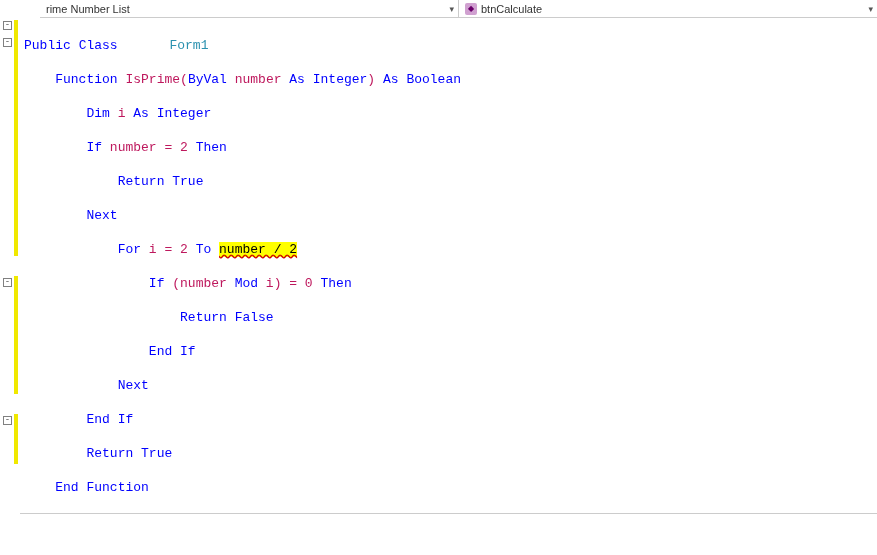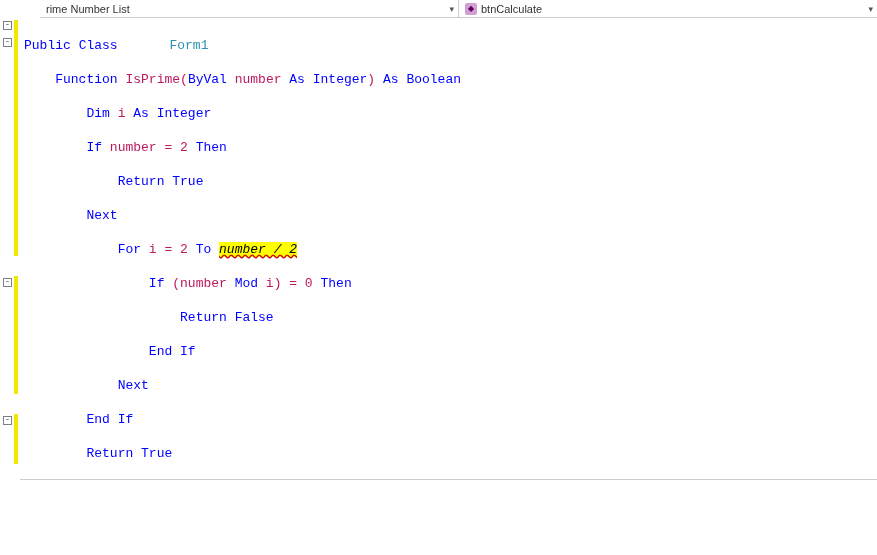--- a/index.html
+++ b/index.html
@@ -78,21 +78,20 @@
     white-space: pre;
     line-height: 17px;
     position: relative;
   }
   .line { height: 17px; padding-left: 4px; position: relative; }
   .kw { color: #0000ff; }
   .typ { color: #2b91af; padding-left: 44px; }
   .txt { color: #be185d; }
   .highlight-yellow {
     background: #ffff00;
-    font-style: italic;
   }
   .squiggle {
     text-decoration-line: underline;
     text-decoration-style: wavy;
     text-decoration-color: #cc0000;
   }
   .sep {
     height: 1px;
     background: #cccccc;
     margin: 0;
@@ -135,20 +134,21 @@
 <div class="line">        <span class="kw">If</span><span class="txt"> number = 2 </span><span class="kw">Then</span></div>
 <div class="line">            <span class="kw">Return</span> <span class="kw">True</span></div>
 <div class="line">        <span class="kw">Next</span></div>
 <div class="line">            <span class="kw">For</span><span class="txt"> i = 2 </span><span class="kw">To</span> <span class="highlight-yellow squiggle">number / 2</span></div>
 <div class="line">                <span class="kw">If</span><span class="txt"> (number </span><span class="kw">Mod</span><span class="txt"> i) = 0 </span><span class="kw">Then</span></div>
 <div class="line">                    <span class="kw">Return</span> <span class="kw">False</span></div>
 <div class="line">                <span class="kw">End</span> <span class="kw">If</span></div>
 <div class="line">            <span class="kw">Next</span></div>
 <div class="line">        <span class="kw">End</span> <span class="kw">If</span></div>
 <div class="line">        <span class="kw">Return</span> <span class="kw">True</span></div>
+<div class="line">    <span class="kw">End</span> <span class="kw">Function</span></div>
 <div class="sep"></div>
 <div class="line"> </div>
 
 
 
 
 
 
 
 

